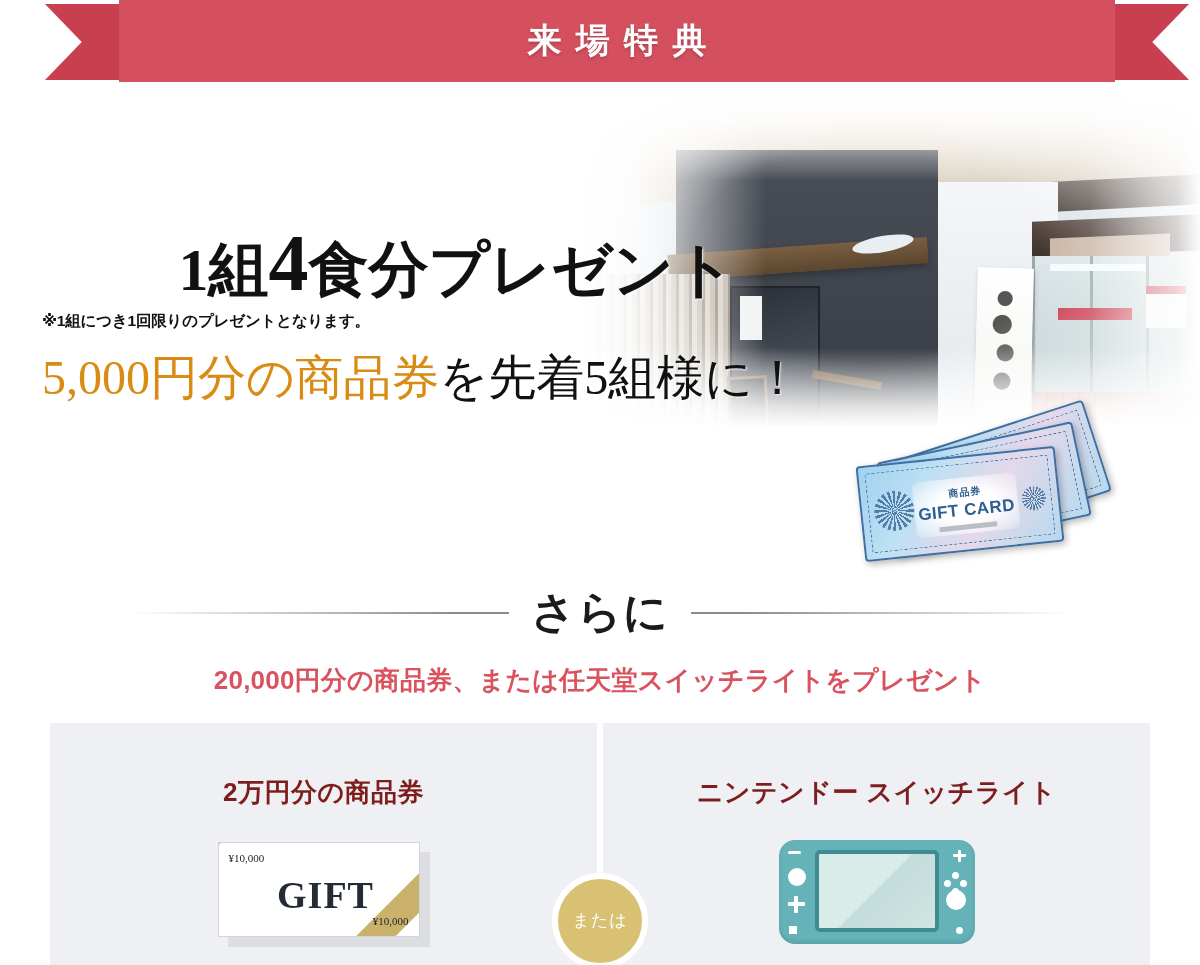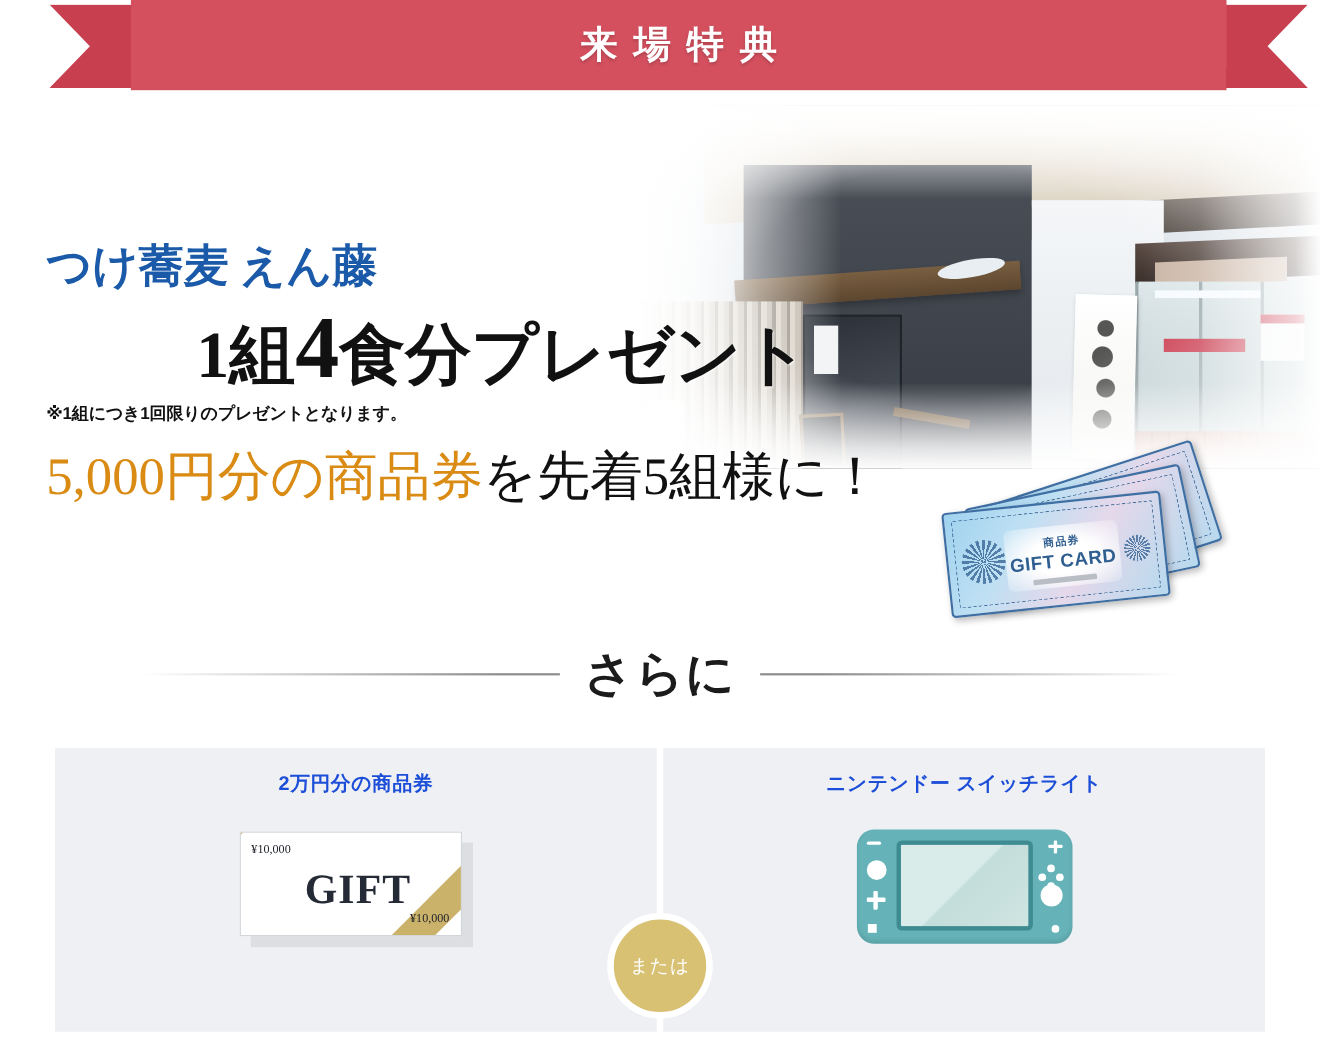--- a/index.html
+++ b/index.html
@@ -391,24 +391,24 @@
   .panel {
     flex: 1 1 0;
     background: #eef0f4;
     height: 258px;
     position: relative;
     display: flex;
     flex-direction: column;
     align-items: center;
   }
   .panel-title {
-    margin-top: 20px;
-    font-size: 18px;
-    font-weight: bold;
-    color: #1d4ed8;
+    margin-top: 52px;
+    font-size: 26px;
+    font-weight: bold;
+    color: #7f1d1d;
     letter-spacing: 0.5px;
   }
 
   
   .voucher-stack {
     position: relative;
     margin-top: 32px;
     width: 212px;
     height: 100px;
   }
@@ -566,38 +566,38 @@
       <div class="gc-rosette small"></div>
       <div class="gc-plate">
         <div class="gc-jp">商品券</div>
         <div class="gc-en">GIFT CARD</div>
         <div class="gc-bar"></div>
       </div>
     </div>
   </div>
 
   <div class="hero-text">
-    <div class="head-blue">つけ蕎麦 えん藤</div>
     <div class="head-big">
       <span>1組</span><span class="xl">4</span><span>食分プレゼント</span>
     </div>
     <div class="note">※1組につき1回限りのプレゼントとなります。</div>
     <div class="head-gold">
       <span class="gold">5,000円分の商品券</span><span>を先着5組様に！</span>
     </div>
   </div>
 
   <div class="sarani">
     <div class="sarani-rule l"></div>
     <div class="sarani-word">さらに</div>
     <div class="sarani-rule r"></div>
   </div>
 </div>
 
 <div class="promo-lead">
+  <div>20,000円分の商品券、または任天堂スイッチライトをプレゼント</div>
 </div>
 
 <div class="panels">
 
   <div class="panel">
     <div class="panel-title">2万円分の商品券</div>
     <div class="voucher-stack">
       <div class="voucher-back"></div>
       <div class="voucher">
         <div class="voucher-stripe tl"></div>

